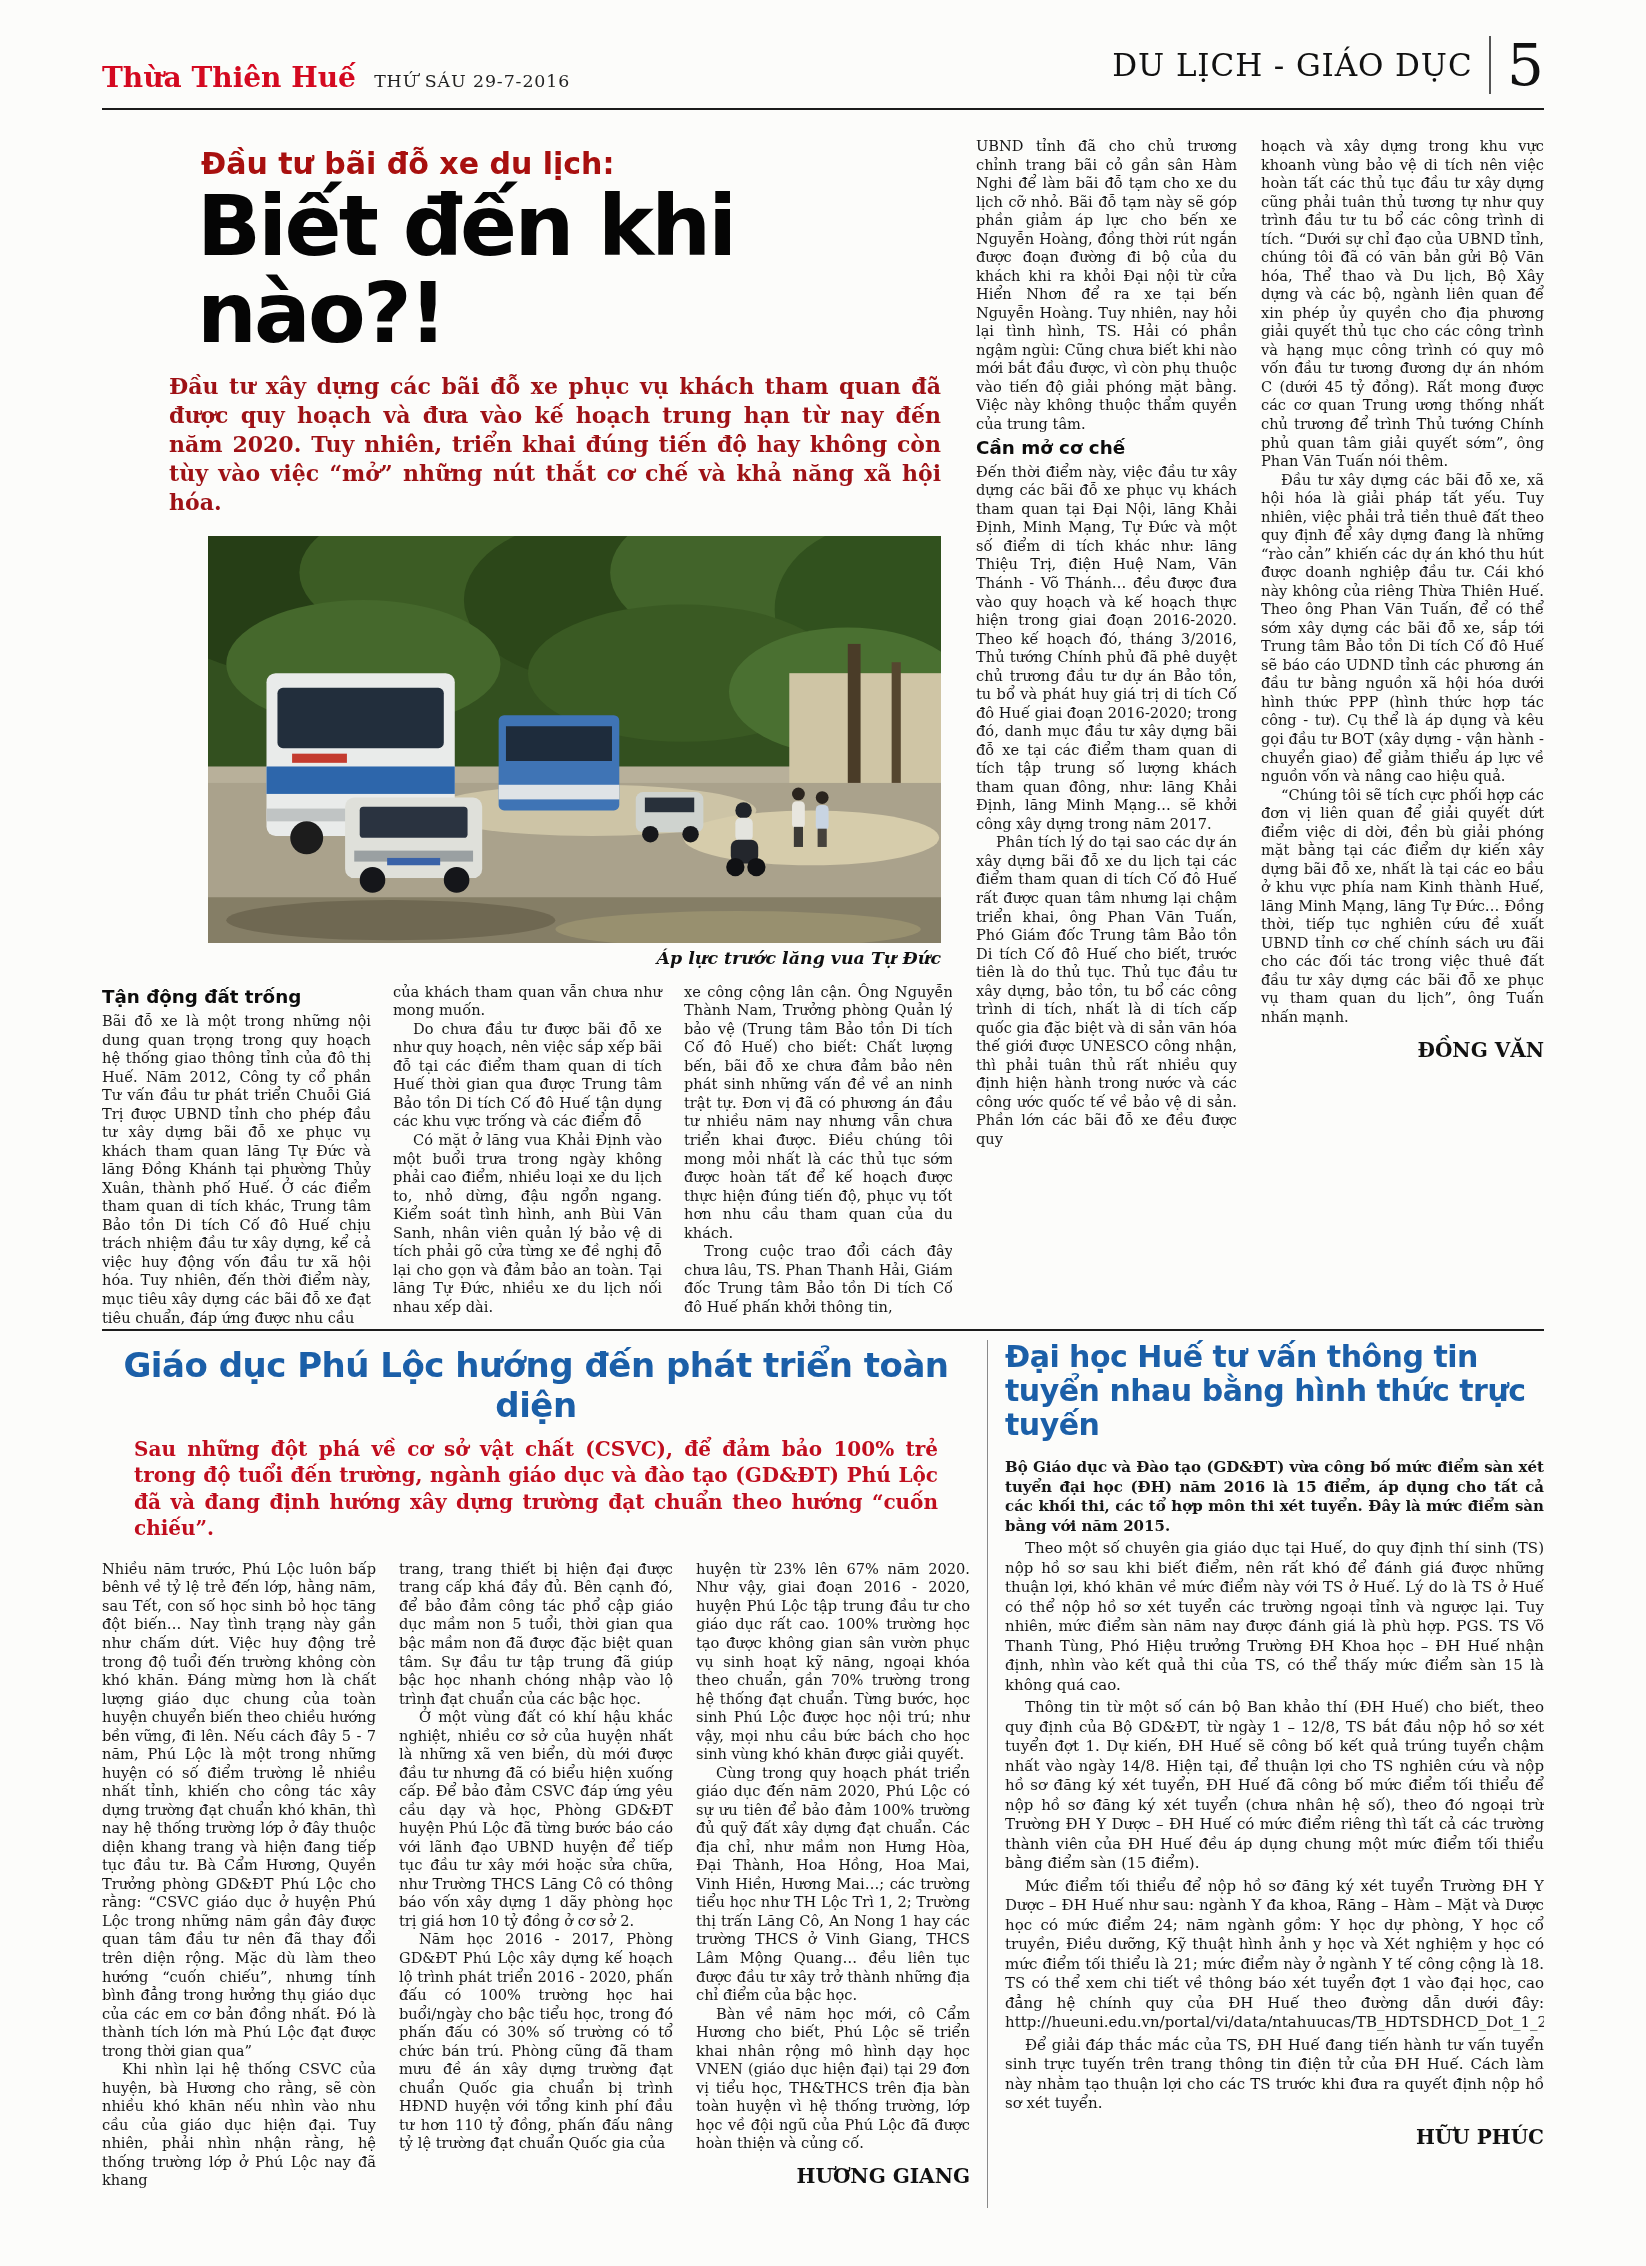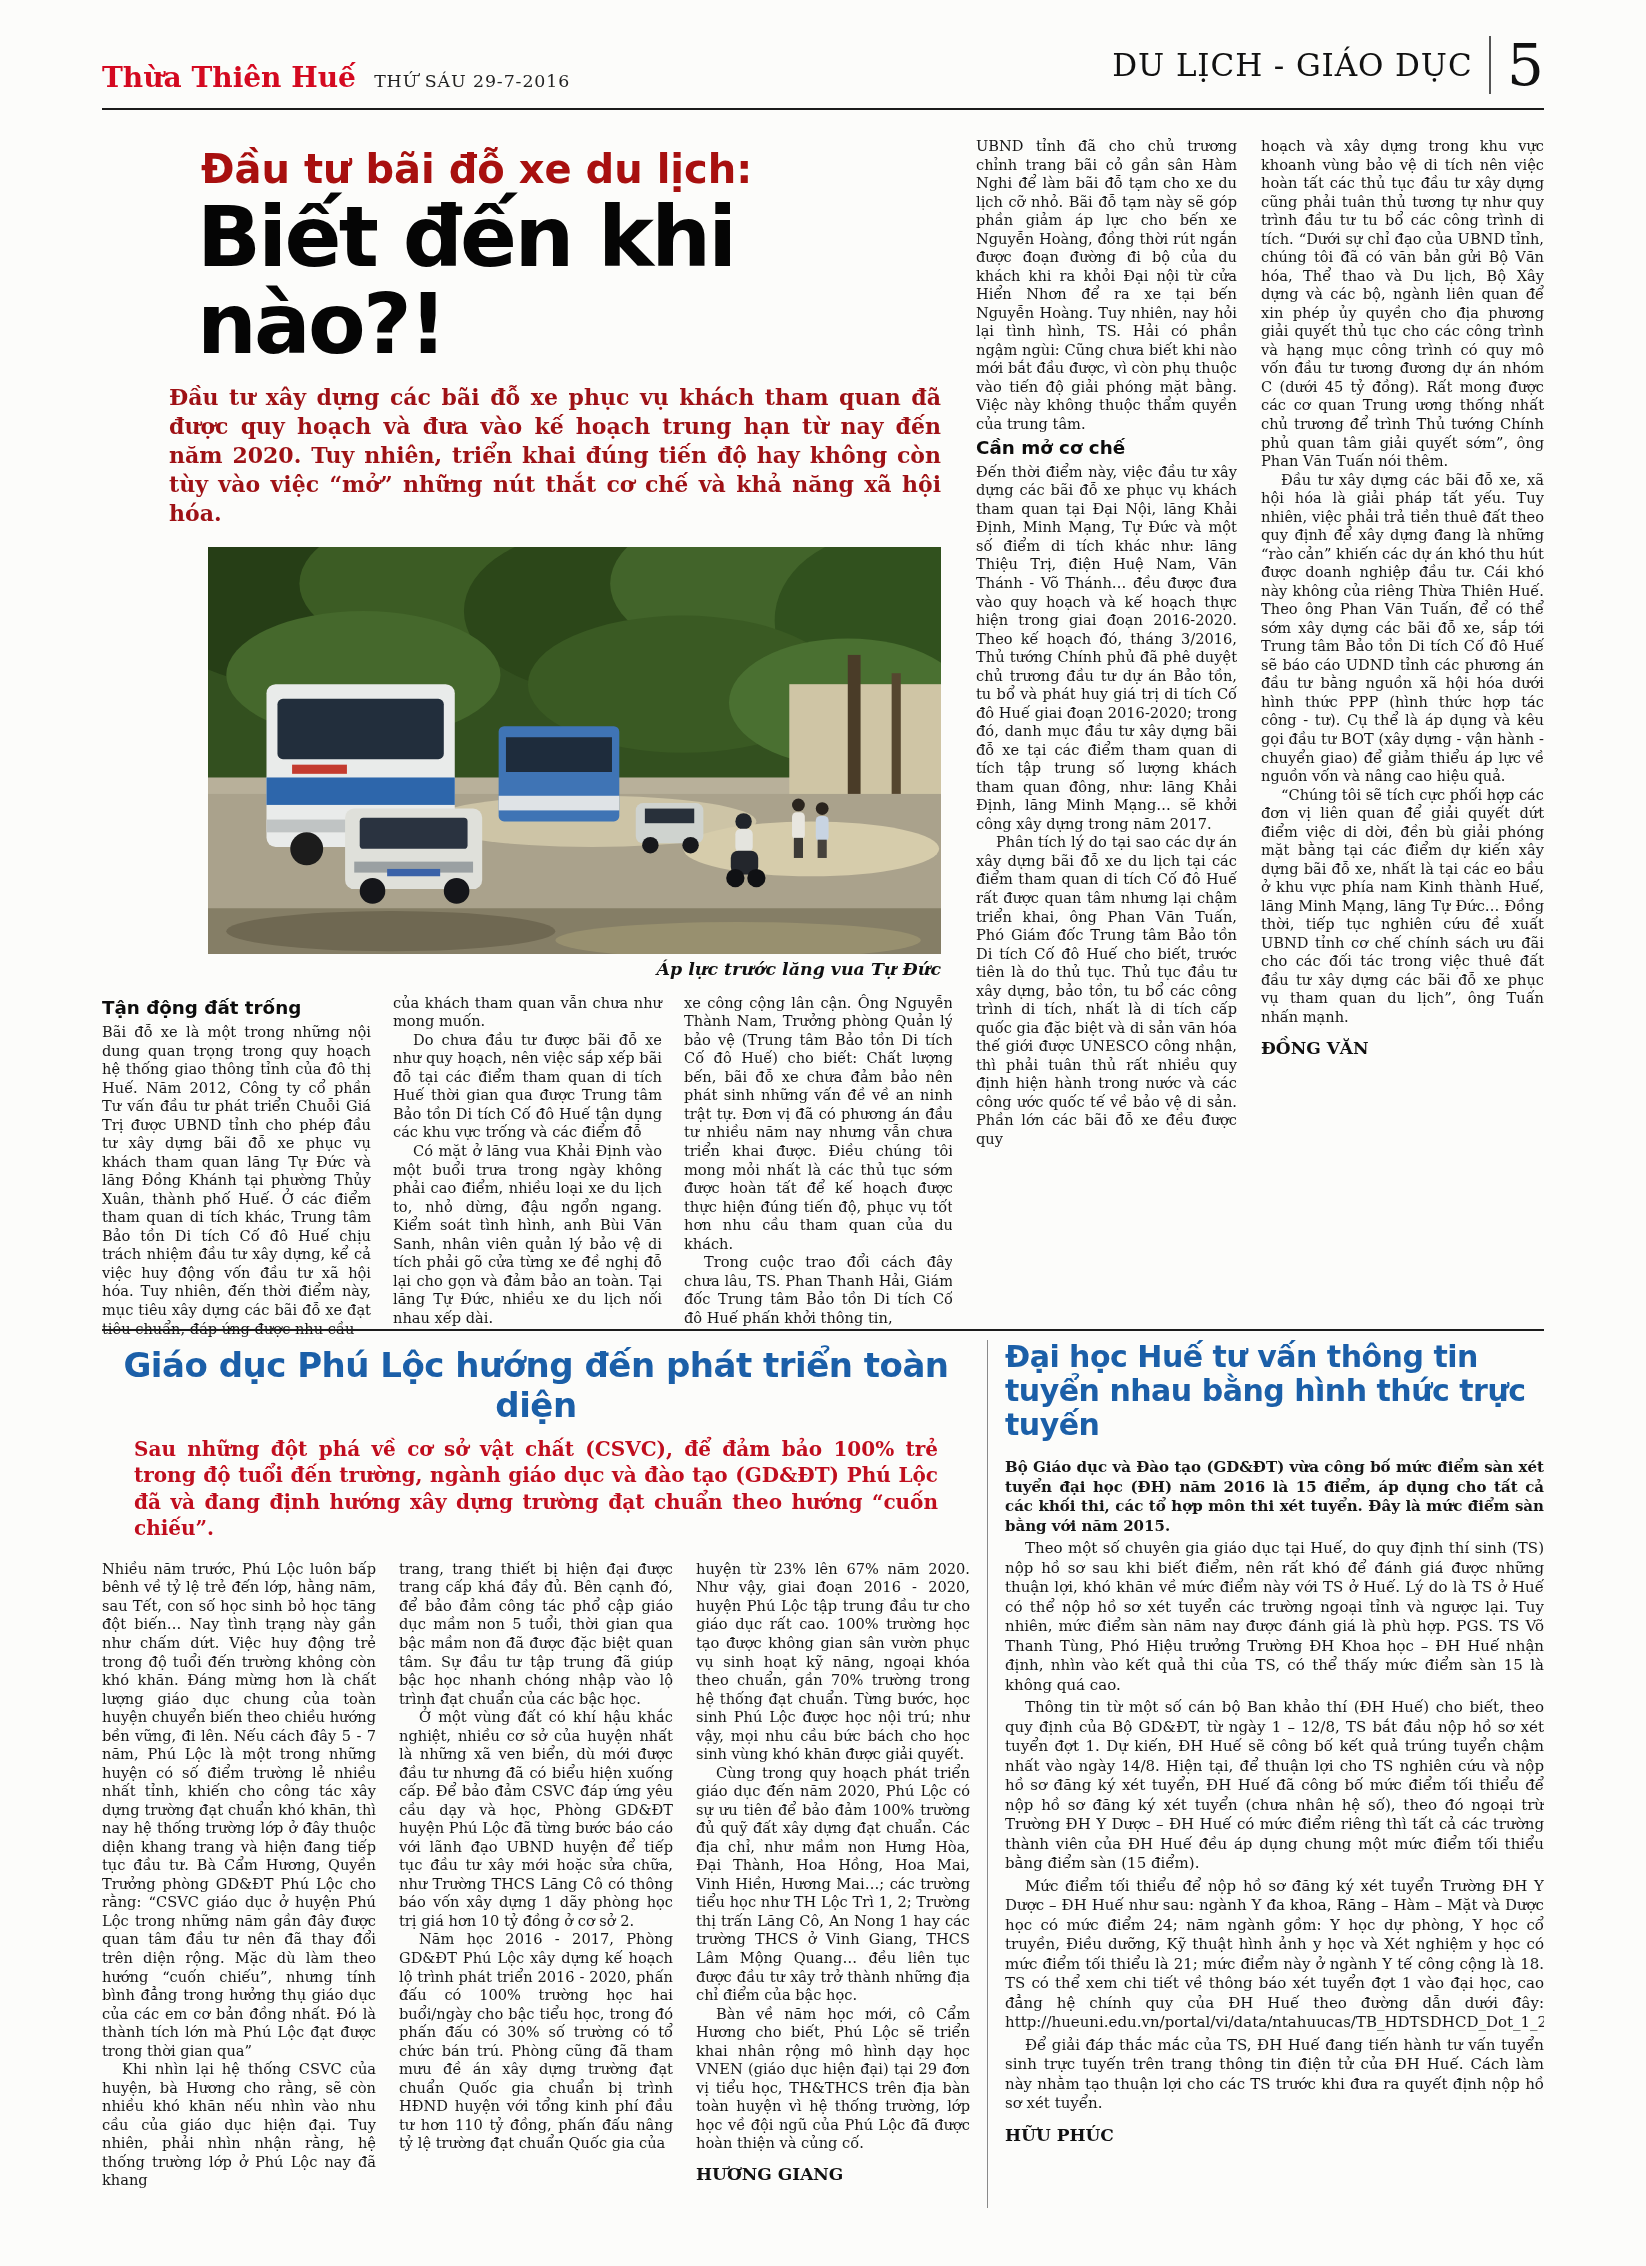--- a/index.html
+++ b/index.html
@@ -32,21 +32,21 @@
 
   
   .main-article {
     position:absolute; top:137px; left:102px; width:1442px; height:1181px;
     display:flex; gap:24px;
   }
   .left-block { width:850px; flex:0 0 850px; }
   .kicker {
     margin:9.1px 0 0 99px;
     font-family:"DejaVu Sans","Liberation Sans",sans-serif;
-    font-weight:bold; font-size:40px; color:#a8100f;
+    font-weight:bold; font-size:30px; color:#a8100f;
   }
   .headline {
     margin:1.8px 0 0 95px;
     font-family:"DejaVu Sans","Liberation Sans",sans-serif;
     font-weight:bold; font-size:84px; letter-spacing:-2.7px; line-height:1.04; color:#050505;
   }
   .lede {
     margin:14.6px 0 0 67px; width:772px;
     font-weight:bold; font-size:22px; line-height:1.32;
     color:#9e1115; text-align:justify;
@@ -64,21 +64,21 @@
 
   p.body {
     font-size:14.6px; line-height:1.27; text-align:justify;
     text-indent:20px; color:#161616;
   }
   p.cont { text-indent:0; }
   .subhead {
     font-family:"DejaVu Sans","Liberation Sans",sans-serif;
     font-size:18.3px; font-weight:bold; margin:3.7px 0 4.6px; color:#0c0c0c;
   }
-  .byline { text-align:left; font-weight:bold; font-size:17px; margin-top:11px; color:#111; }
+  .byline { text-align:right; font-weight:bold; font-size:20px; margin-top:11px; color:#111; }
 
   
   .bottom-rule { position:absolute; top:1329px; left:102px; width:1442px; height:1.8px; background:#1c1c1c; }
   .bottom-divider { position:absolute; top:1340px; left:987px; width:0.9px; height:868px; background:#8a8a8a; }
 
   .edu-article { position:absolute; top:1345px; left:102px; width:868px; }
   .edu-headline {
     text-align:center; font-family:"DejaVu Sans","Liberation Sans",sans-serif;
     font-weight:bold; color:#1b5fa8; font-size:34px; letter-spacing:-0.5px;
   }

